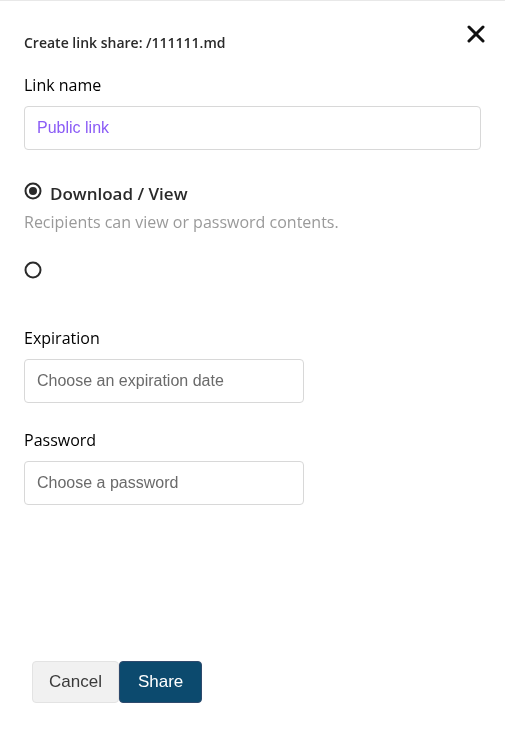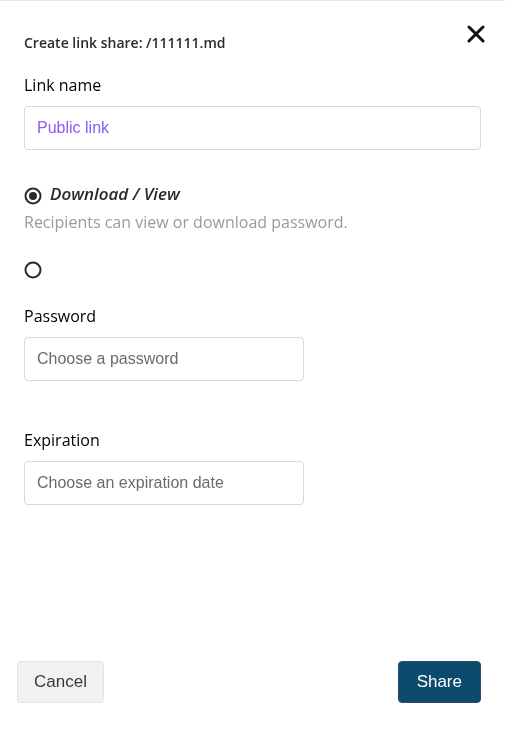--- a/index.html
+++ b/index.html
@@ -52,24 +52,23 @@
       outline: none;
     }
     .text-input::placeholder {
       color: #6a6a6a;
     }
     .radio-group {
       margin-top: 32px;
     }
     .radio-option {
       display: flex;
-      align-items: flex-end;
+      align-items: flex-start;
       gap: 8px;
       cursor: pointer;
-      font-style: italic;
     }
     .radio-circle {
       width: 18px;
       height: 18px;
       flex: 0 0 18px;
     }
     .radio-label {
       font-size: 17px;
       font-weight: 600;
       color: #2a2a2a;
@@ -81,25 +80,25 @@
       margin-bottom: 28px;
     }
     .section {
       margin-top: 26px;
     }
     .narrow-input {
       width: 280px;
     }
     .footer {
       position: absolute;
-      left: 17px;
+      left: 32px;
       right: 24px;
       top: 660px;
       display: flex;
-      justify-content: space-between;
+      justify-content: flex-start;
       align-items: center;
     }
     .btn {
       padding: 10px 16px;
       font-size: 17px;
       border-radius: 4px;
       cursor: pointer;
       border: 1px solid transparent;
     }
     .btn-cancel {
@@ -137,40 +136,40 @@
 
     <div class="radio-option">
       <span class="radio-circle">
         <svg width="18" height="18" viewBox="0 0 18 18">
           <circle cx="9" cy="9" r="7.5" fill="none" stroke="#2a2a2a" stroke-width="2"></circle>
           <circle cx="9" cy="9" r="4" fill="#2a2a2a"></circle>
         </svg>
       </span>
       <span class="radio-label">Download / View</span>
     </div>
-    <div class="radio-desc">Recipients can view or download password.</div>
+    <div class="radio-desc">Recipients can view or password contents.</div>
 
     <div class="radio-option">
       <span class="radio-circle">
         <svg width="18" height="18" viewBox="0 0 18 18">
           <circle cx="9" cy="9" r="7.5" fill="none" stroke="#2a2a2a" stroke-width="2"></circle>
         </svg>
       </span>
     </div>
 
   </div>
 
+  <div class="section" style="margin-top:48px">
+    <label class="field-label">Expiration</label>
+    <input type="text" class="text-input narrow-input" placeholder="Choose an expiration date" style="">
+  </div>
+
   <div class="section">
     <label class="field-label">Password</label>
     <input type="text" class="text-input narrow-input" placeholder="Choose a password" style="">
-  </div>
-
-  <div class="section" style="margin-top:48px">
-    <label class="field-label">Expiration</label>
-    <input type="text" class="text-input narrow-input" placeholder="Choose an expiration date" style="">
   </div>
 
   <div class="footer">
     <button class="btn btn-cancel">Cancel</button>
     <button class="btn btn-share">Share</button>
   </div>
 
 </div>
 
 </body></html>

